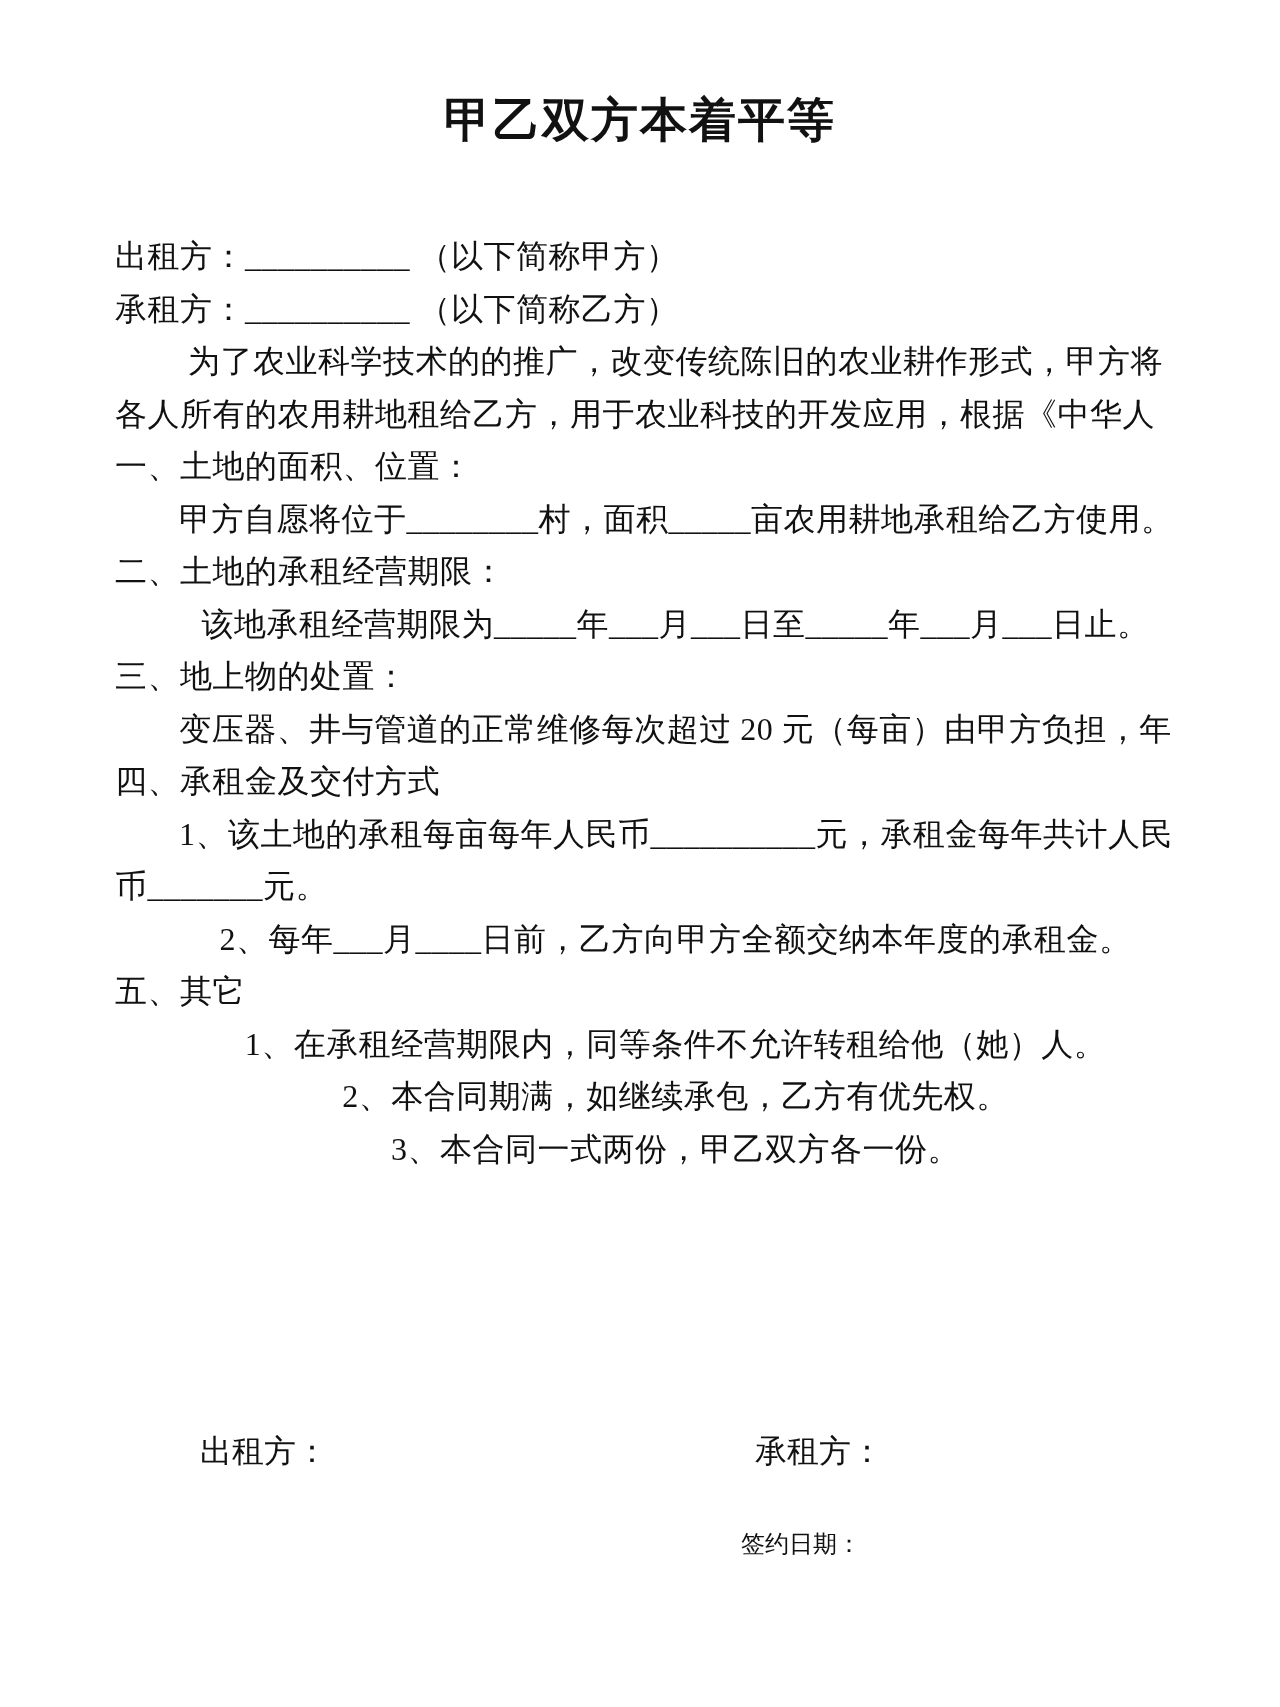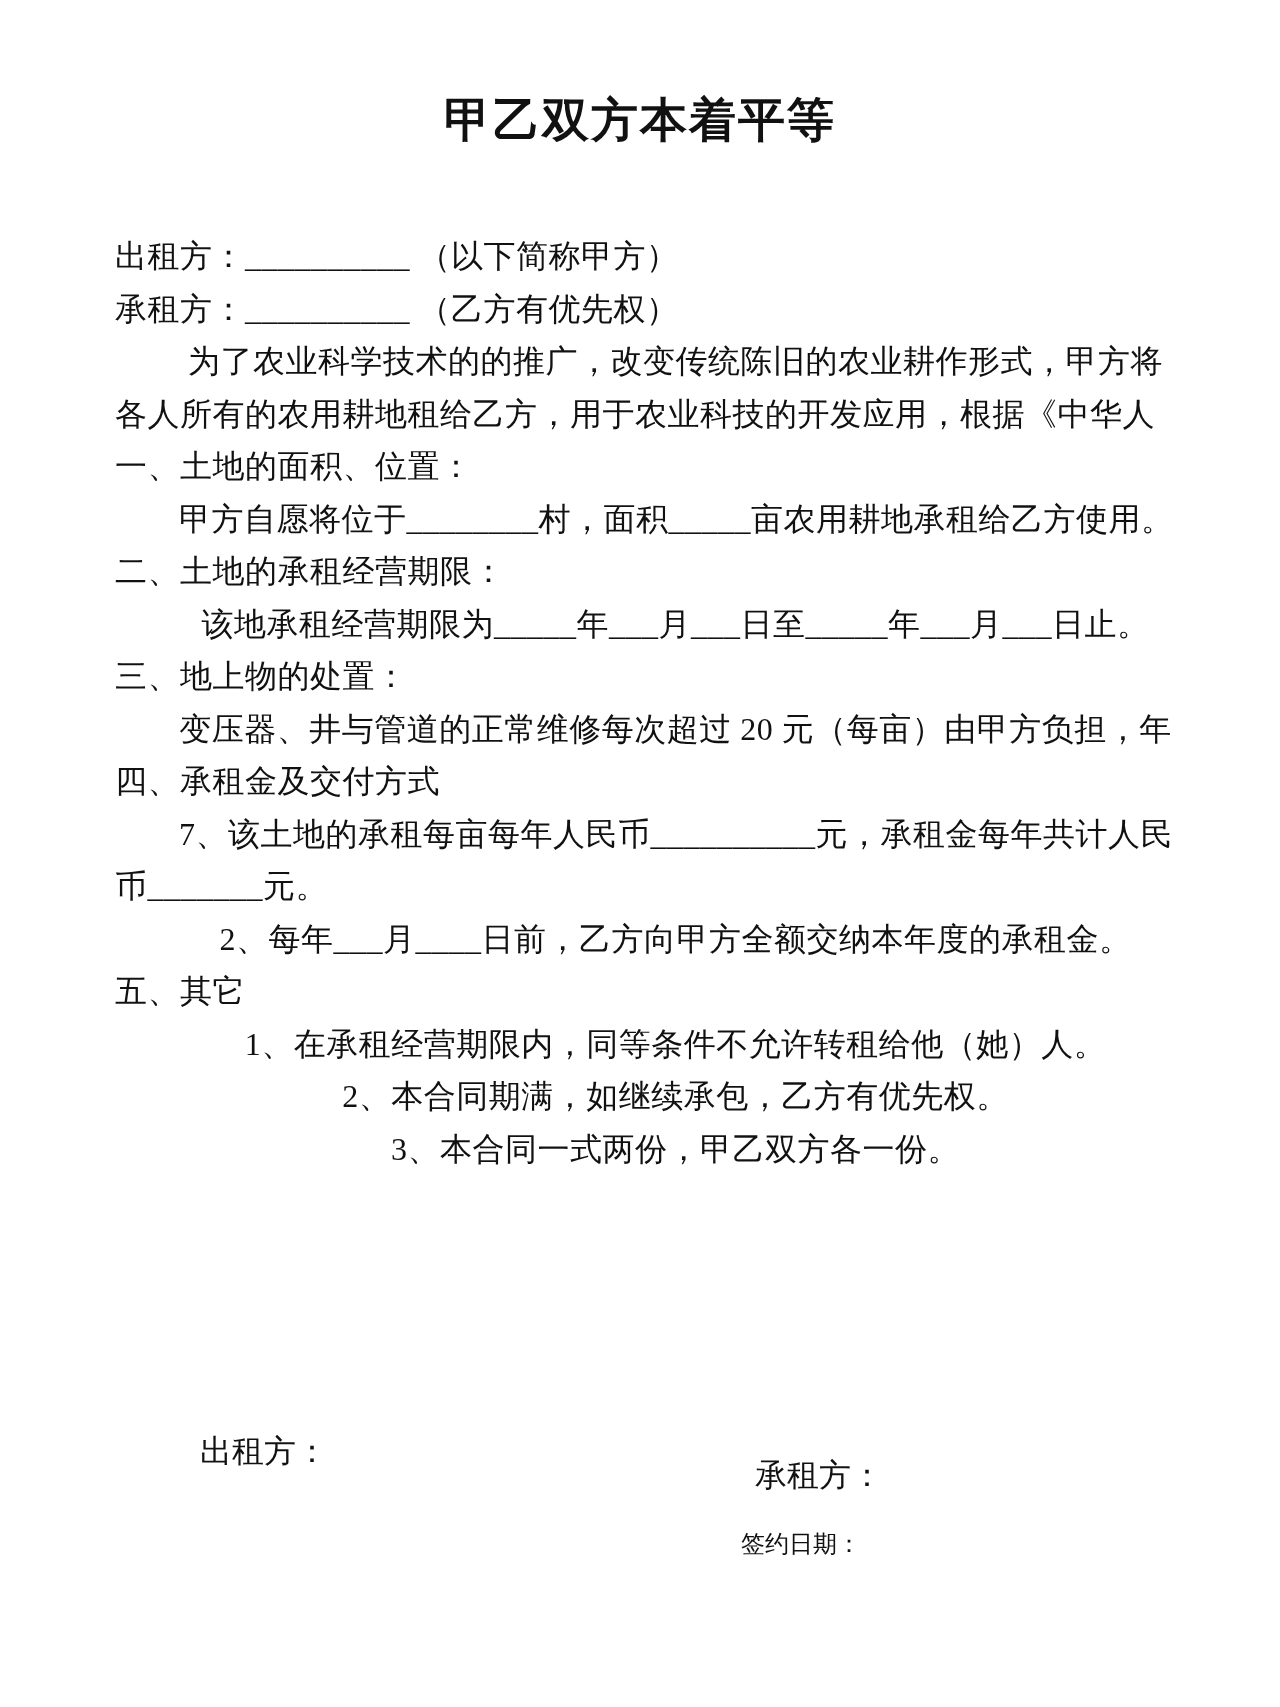--- a/index.html
+++ b/index.html
@@ -46,50 +46,49 @@
     top: 1430px;
     font-size: 32px;
     white-space: nowrap;
   }
   .sig-lessee {
     position: absolute;
     left: 755px;
     top: 1430px;
     font-size: 32px;
     white-space: nowrap;
-    margin-top: 24px;
   }
   .sig-date {
     position: absolute;
     left: 741px;
     top: 1528px;
     font-size: 24px;
     white-space: nowrap;
   }
 </style>
 </head>
 <body>
 
 <div class="page" style="background: rgb(255, 255, 255); color: rgb(17, 17, 17);">
   <div class="title">甲乙双方本着平等</div>
 
   <div class="body">
 
   <div class="line">出租方：__________ （以下简称甲方）</div>
-      <div class="line">承租方：__________ （乙方有优先权）</div>
+      <div class="line">承租方：__________ （以下简称乙方）</div>
       <div class="line indent">为了农业科学技术的的推广，改变传统陈旧的农业耕作形式，甲方将</div>
       <div class="line">各人所有的农用耕地租给乙方，用于农业科技的开发应用，根据《中华人</div>
       <div class="line">一、土地的面积、位置：</div>
       <div class="line indent">甲方自愿将位于________村，面积_____亩农用耕地承租给乙方使用。</div>
       <div class="line">二、土地的承租经营期限：</div>
       <div class="line indent">该地承租经营期限为_____年___月___日至_____年___月___日止。</div>
       <div class="line">三、地上物的处置：</div>
       <div class="line indent">变压器、井与管道的正常维修每次超过 20 元（每亩）由甲方负担，年</div>
       <div class="line">四、承租金及交付方式</div>
-      <div class="line indent">7、该土地的承租每亩每年人民币__________元，承租金每年共计人民</div>
+      <div class="line indent">1、该土地的承租每亩每年人民币__________元，承租金每年共计人民</div>
       <div class="line">币_______元。</div>
       <div class="line indent">2、每年___月____日前，乙方向甲方全额交纳本年度的承租金。</div>
       <div class="line">五、其它</div>
       <div class="line indent">1、在承租经营期限内，同等条件不允许转租给他（她）人。</div>
       <div class="line indent">2、本合同期满，如继续承包，乙方有优先权。</div>
       <div class="line indent">3、本合同一式两份，甲乙双方各一份。</div>
     </div>
 
   <span class="sig-lessor">出租方：</span>
   <span class="sig-lessee">承租方：</span>

